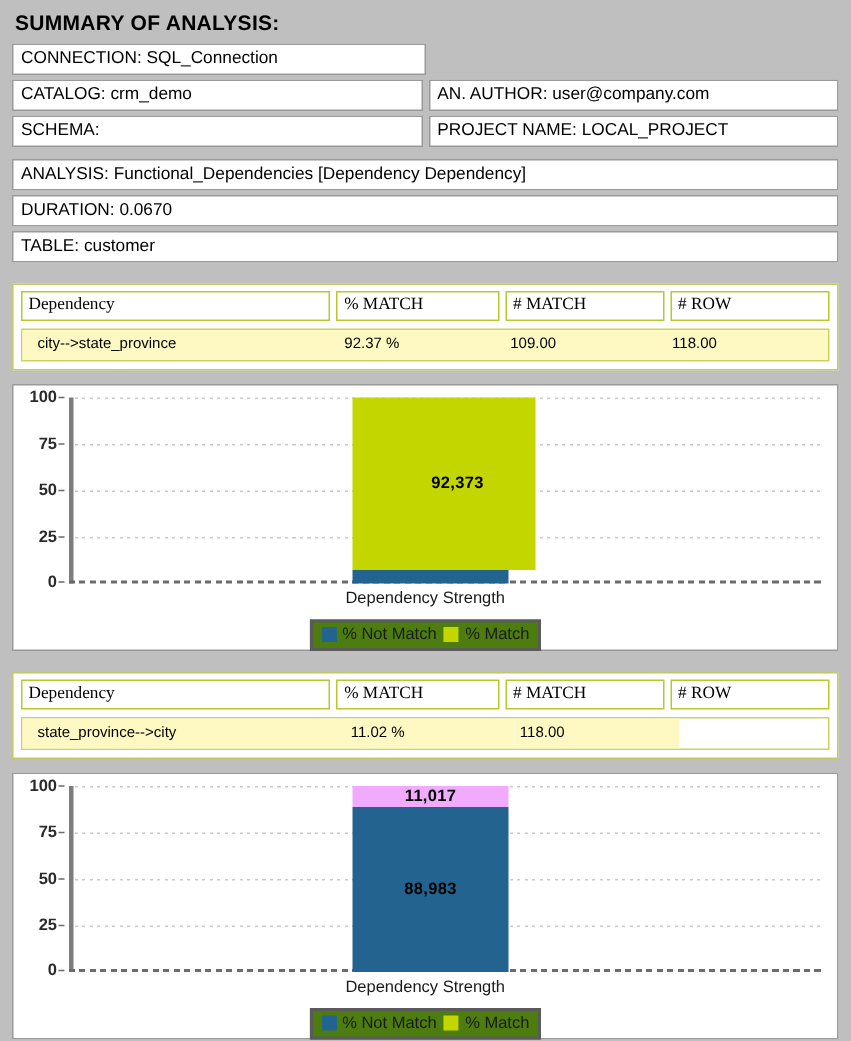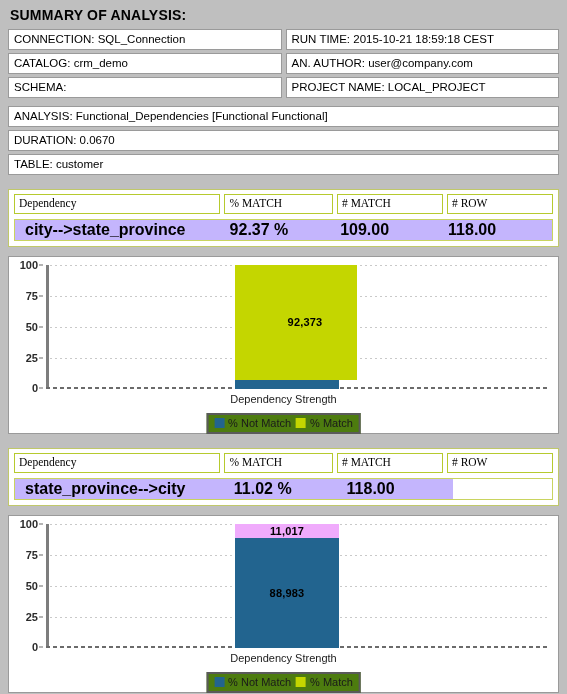--- a/index.html
+++ b/index.html
@@ -70,24 +70,24 @@
     font-size: 11.5px;
     line-height: 13px;
     background: #ffffff;
     white-space: nowrap;
     overflow: hidden;
   }
   .dep-body > div {
     border: 1px solid #c9d45f;
     padding: 3px 4px 4px 4px;
     box-sizing: border-box;
-    font-size: 16px;
-    font-weight: bold;
+    font-size: 10px;
+    font-weight: normal;
     line-height: 13px;
-    background: #c4b5fd;
+    background: #fef9c3;
     white-space: nowrap;
     overflow: hidden;
   }
   .dep-body > div.c0 { padding-left: 10px; }
   .c0 { width: 40%; }
   .c1 { width: 21%; }
   .c2 { width: 20.5%; }
   .c3 { width: 20.5%; }
   
   .dep-body {
@@ -220,33 +220,32 @@
   }
 </style>
 </head>
 <body>
 
 <div class="summary-title">SUMMARY OF ANALYSIS:</div>
 
 <div class="info-grid">
   <div class="info-row">
     <div class="info-cell half">CONNECTION: SQL_Connection</div>
-    <div class="info-cell half">RUN TIME: 2015-10-21 18:59:18 CEST</div>
   </div>
   <div class="info-row">
     <div class="info-cell half">CATALOG: crm_demo</div>
     <div class="info-cell half">AN. AUTHOR: user@company.com</div>
   </div>
   <div class="info-row">
     <div class="info-cell half">SCHEMA:</div>
     <div class="info-cell half">PROJECT NAME: LOCAL_PROJECT</div>
   </div>
   <div class="info-spacer"></div>
   <div class="info-row">
-    <div class="info-cell full">ANALYSIS: Functional_Dependencies [Functional Functional]</div>
+    <div class="info-cell full">ANALYSIS: Functional_Dependencies [Dependency Dependency]</div>
   </div>
   <div class="info-row">
     <div class="info-cell full">DURATION: 0.0670</div>
   </div>
   <div class="info-row">
     <div class="info-cell full">TABLE: customer</div>
   </div>
 </div>
 
 <div class="result-block">

